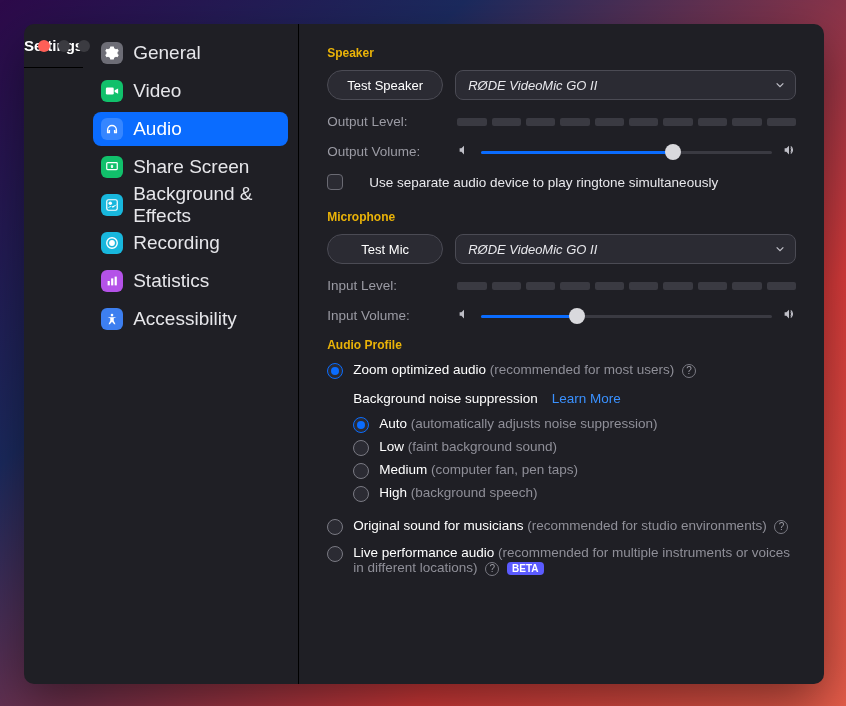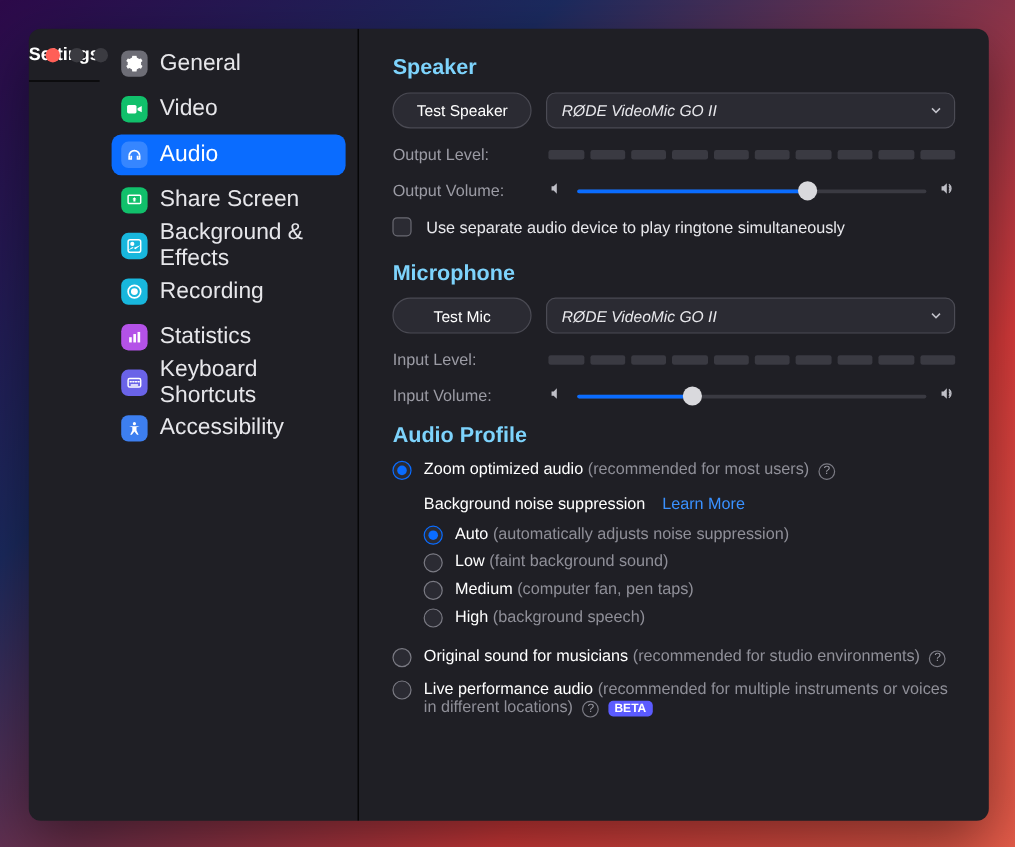--- a/index.html
+++ b/index.html
@@ -50,21 +50,21 @@
     color: #fff;
   }
   .nav-icon svg { width: 14px; height: 14px; }
 
   .content {
     flex: 1 1 auto; padding: 22px 28px 0 28px;
     overflow-y: auto;
     color: #e8e8ec;
     font-size: 13.5px;
   }
-  .section-h { font-weight: 700; font-size: 18px; color: #7dd3fc; margin-bottom: 10px; }
+  .section-h { font-weight: 700; font-size: 12px; color: #eab308; margin-bottom: 10px; }
   .row { display: flex; align-items: center; margin-bottom: 14px; }
   .btn {
     height: 30px; padding: 0 18px;
     background: #2b2b33; border: 1px solid #4b4b54;
     border-radius: 15px; color: #fff; font-size: 13px;
     display: inline-flex; align-items: center; cursor: pointer;
     white-space: nowrap;
   }
   .btn-wide { width: 116px; justify-content: center; }
   .select {
@@ -78,21 +78,21 @@
   .klabel { width: 130px; color: #9b9ba4; font-size: 13.5px; }
   .meter { flex: 1 1 auto; display: flex; gap: 5px; }
   .seg { flex: 1; height: 8px; background: #3a3a42; border-radius: 2px; }
   .slider-wrap { flex: 1 1 auto; display: flex; align-items: center; gap: 10px; }
   .slider { flex: 1 1 auto; height: 16px; position: relative; }
   .track { position: absolute; left: 0; right: 0; top: 7px; height: 3px; background: #3a3a42; border-radius: 2px; }
   .fill { position: absolute; left: 0; top: 7px; height: 3px; background: #0a6cff; border-radius: 2px; }
   .thumb { position: absolute; top: 0; width: 16px; height: 16px; border-radius: 50%; background: #d9d9dd; margin-left: -8px; }
   .vol-icon { color: #bfbfc7; }
 
-  .chk { display: flex; align-items: center; gap: 12px; margin-bottom: 20px; text-align: right; }
+  .chk { display: flex; align-items: center; gap: 26px; margin-bottom: 20px; text-align: right; }
   .chkbox { width: 16px; height: 16px; border: 1px solid #6a6a73; border-radius: 4px; background: #2b2b33; flex: 0 0 auto; cursor: pointer; }
 
   .radio-row { display: flex; align-items: flex-start; gap: 10px; margin-bottom: 8px; }
   .radio { width: 16px; height: 16px; border: 1px solid #7a7a83; border-radius: 50%; background: #2b2b33; flex: 0 0 auto; cursor: pointer; display: inline-flex; align-items: center; justify-content: center; margin-top: 1px;}
   .radio.on { border-color: #0a6cff; }
   .radio.on::after { content: ""; width: 8px; height: 8px; border-radius: 50%; background: #0a6cff; }
   .radio-lbl { color: #fff; }
   .muted { color: #8f8f98; }
   .link { color: #3a91ff; cursor: pointer; }
   .info { display:inline-flex; width:14px; height:14px; border:1px solid #7a7a83; border-radius:50%; color:#9b9ba4; font-size:10px; align-items:center; justify-content:center; margin-left:4px; cursor:pointer;}
@@ -179,29 +179,20 @@
           <span class="nav-icon" style="background: rgb(180, 82, 232);">
             <svg viewBox="0 0 16 16" fill="currentColor">
               <rect x="3" y="8" width="2.5" height="5"></rect>
               <rect x="7" y="5" width="2.5" height="8"></rect>
               <rect x="11" y="3" width="2.5" height="10"></rect>
             </svg>
           </span>
           <span>Statistics</span>
         </div>
         <div class="nav-item">
-          <span class="nav-icon" style="background: rgb(106, 99, 232);">
-            <svg viewBox="0 0 16 16" fill="none" stroke="currentColor" stroke-width="1.4">
-              <rect x="2" y="4" width="12" height="8" rx="1.5"></rect>
-              <path d="M4 7h1M6.5 7h1M9 7h1M11.5 7h1M5 10h6" stroke-linecap="round"></path>
-            </svg>
-          </span>
-          <span>Keyboard Shortcuts</span>
-        </div>
-        <div class="nav-item">
           <span class="nav-icon" style="background: rgb(61, 127, 240);">
             <svg viewBox="0 0 16 16" fill="currentColor">
               <circle cx="8" cy="3.5" r="1.5"></circle>
               <path d="M3 6h10l-3 1v3l2 4h-1.5L8 11l-2.5 3H4l2-4V7z"></path>
             </svg>
           </span>
           <span>Accessibility</span>
         </div>
       </div>
 

